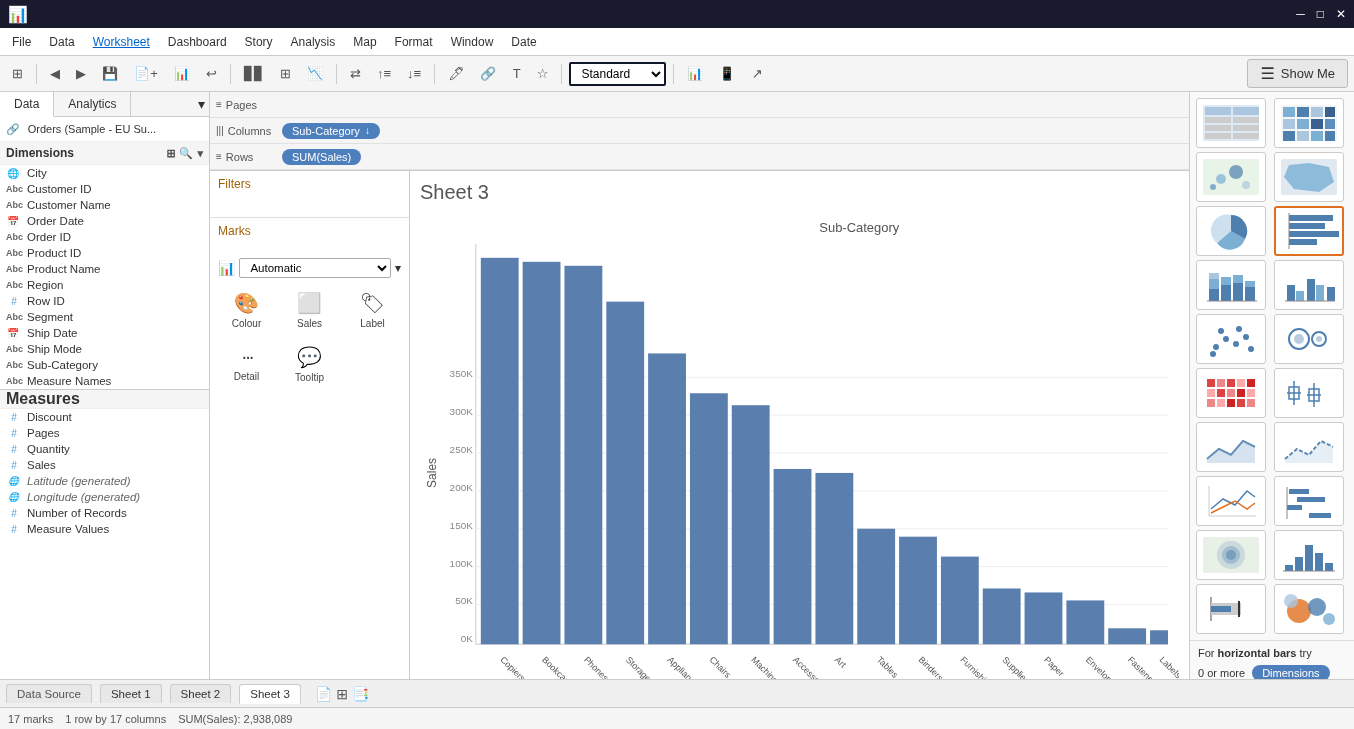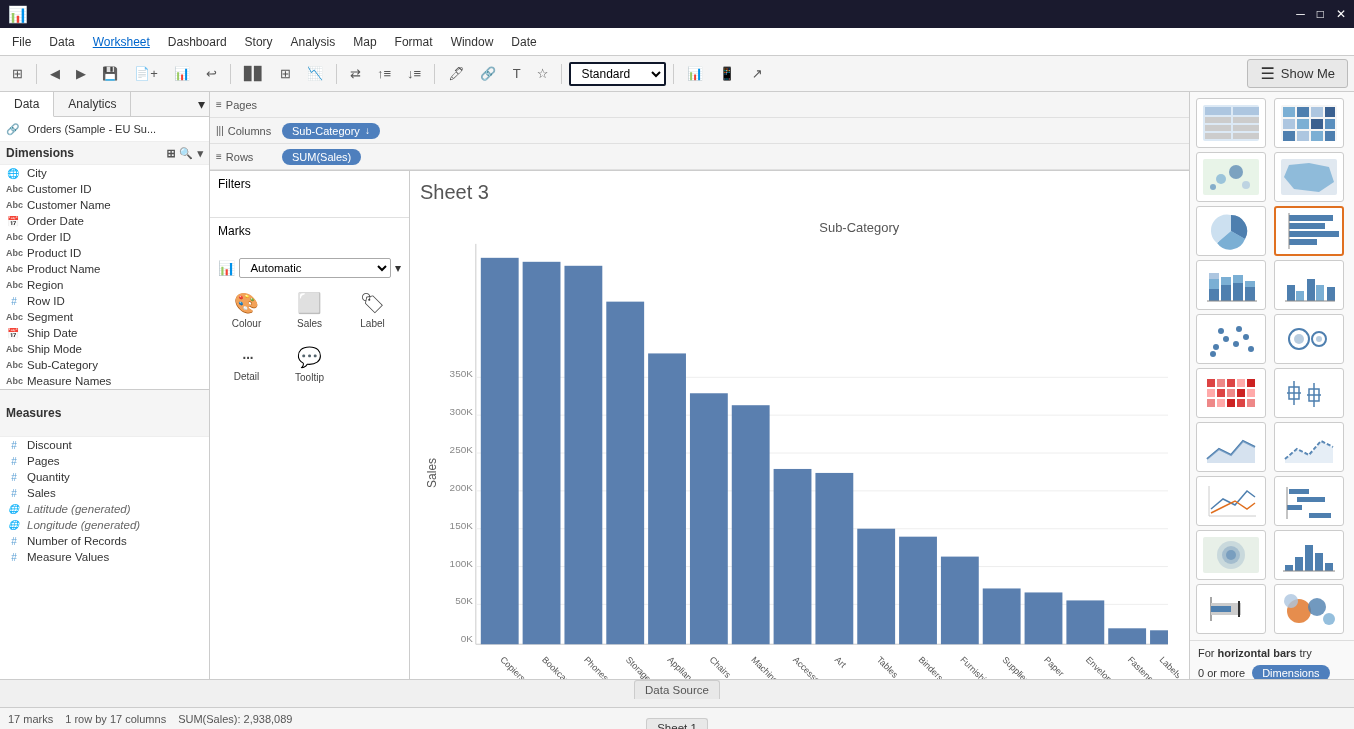--- a/index.html
+++ b/index.html
@@ -150,22 +150,22 @@
     .field-icon.globe { color: #5a9fd4; }
     .field-icon.abc { color: #666; font-size: 9px; font-weight: bold; }
     .field-icon.date { color: #5a9fd4; }
     .field-icon.hash { color: #5a9fd4; }
     .field-icon.geo { color: #5a9fd4; font-style: italic; font-size: 9px; }
 
     .field-item.italic { font-style: italic; color: #666; }
 
     .measures-header {
       font-weight: bold;
-      font-size: 12px;
-      padding: 16px 6px;
+      font-size: 16px;
+      padding: 0 6px;
       background: #f5f5f5;
       border-top: 1px solid #ccc;
       border-bottom: 1px solid #eee;
     }
 
     
     #center-panel {
       flex: 1;
       display: flex;
       flex-direction: column;
@@ -218,21 +218,21 @@
       border-right: 1px solid #ccc;
       display: flex;
       flex-direction: column;
     }
     .pf-section {
       padding: 6px 8px;
       border-bottom: 1px solid #e0e0e0;
     }
     .pf-section-label {
       font-size: 12px;
-      color: #000000;
+      color: #a16207;
       margin-bottom: 20px;
     }
     .marks-section { padding: 6px 8px; }
     .marks-dropdown-row {
       display: flex;
       align-items: center;
       gap: 4px;
       margin-bottom: 8px;
     }
     .marks-dropdown {
@@ -322,22 +322,21 @@
     }
 
     
     #bottom-tabs {
       background: #f0f0f0;
       border-top: 1px solid #ccc;
       height: 28px;
       display: flex;
       align-items: center;
       padding: 0 6px;
-      gap: 19px;
-      flex-direction: column;
+      gap: 8px;
     }
     .sheet-tab {
       padding: 3px 10px;
       cursor: pointer;
       border: 1px solid #ccc;
       border-bottom: none;
       border-radius: 3px 3px 0 0;
       background: #e8e8e8;
       font-size: 11.5px;
     }

